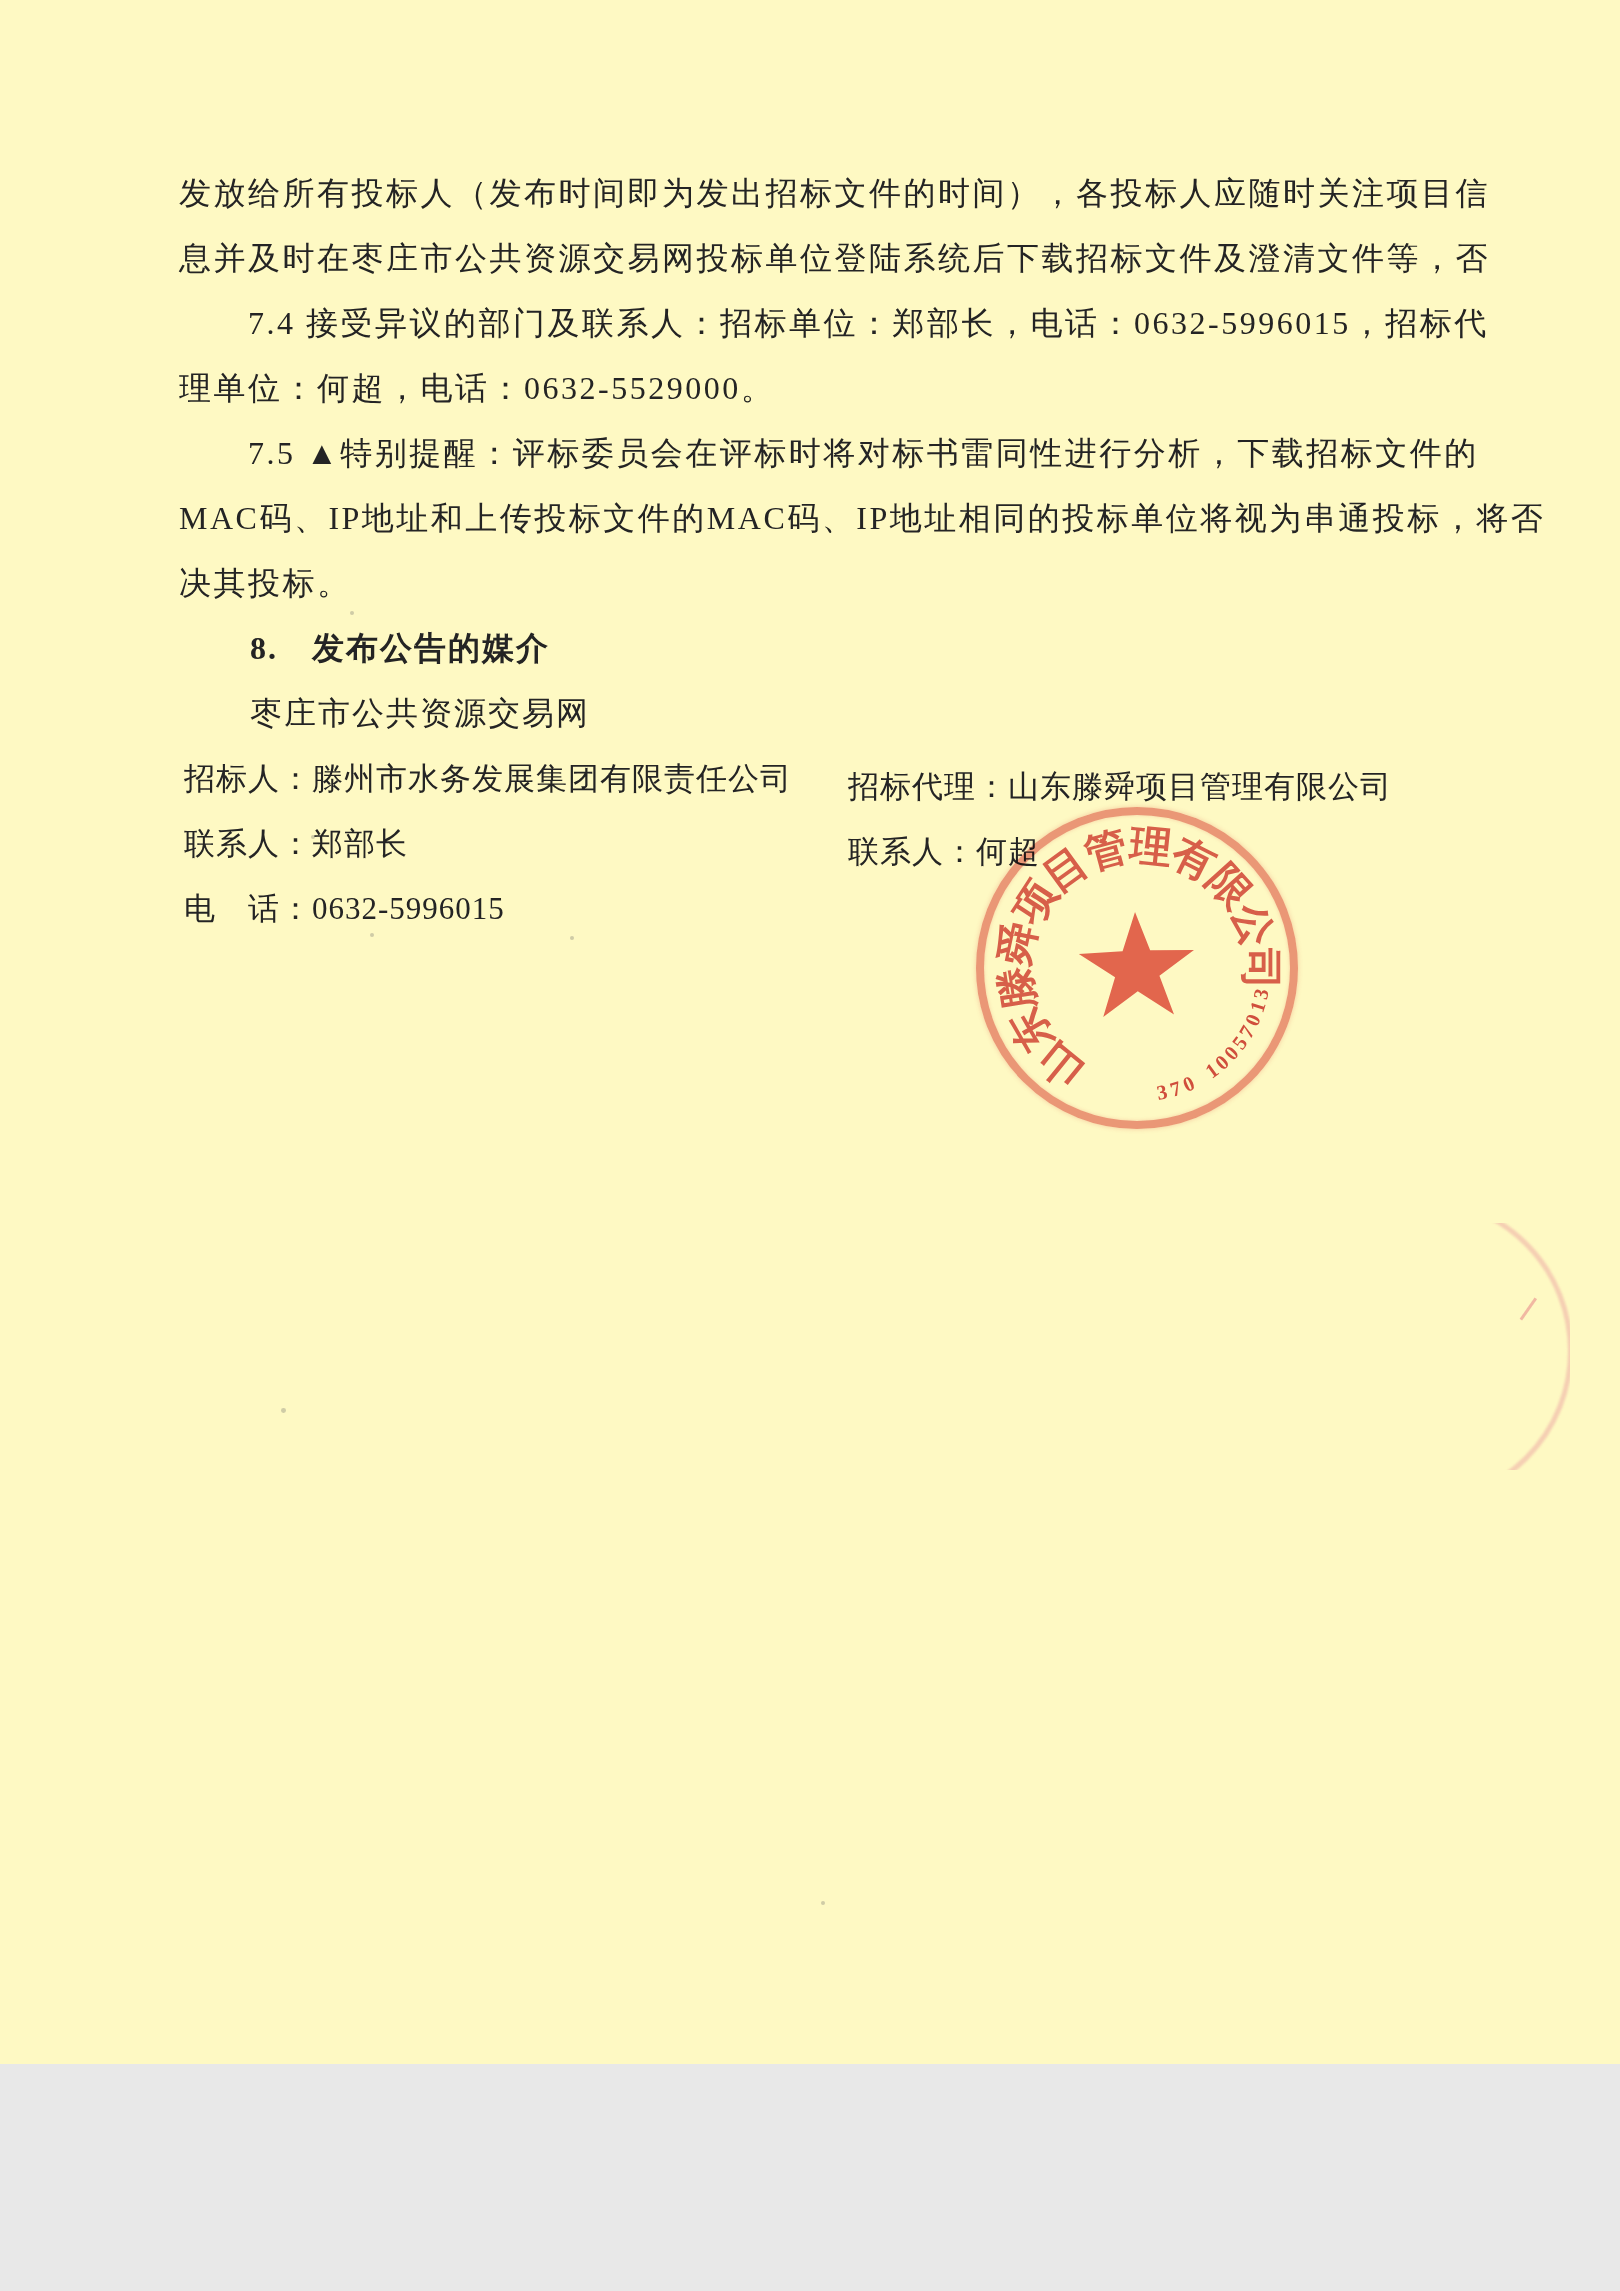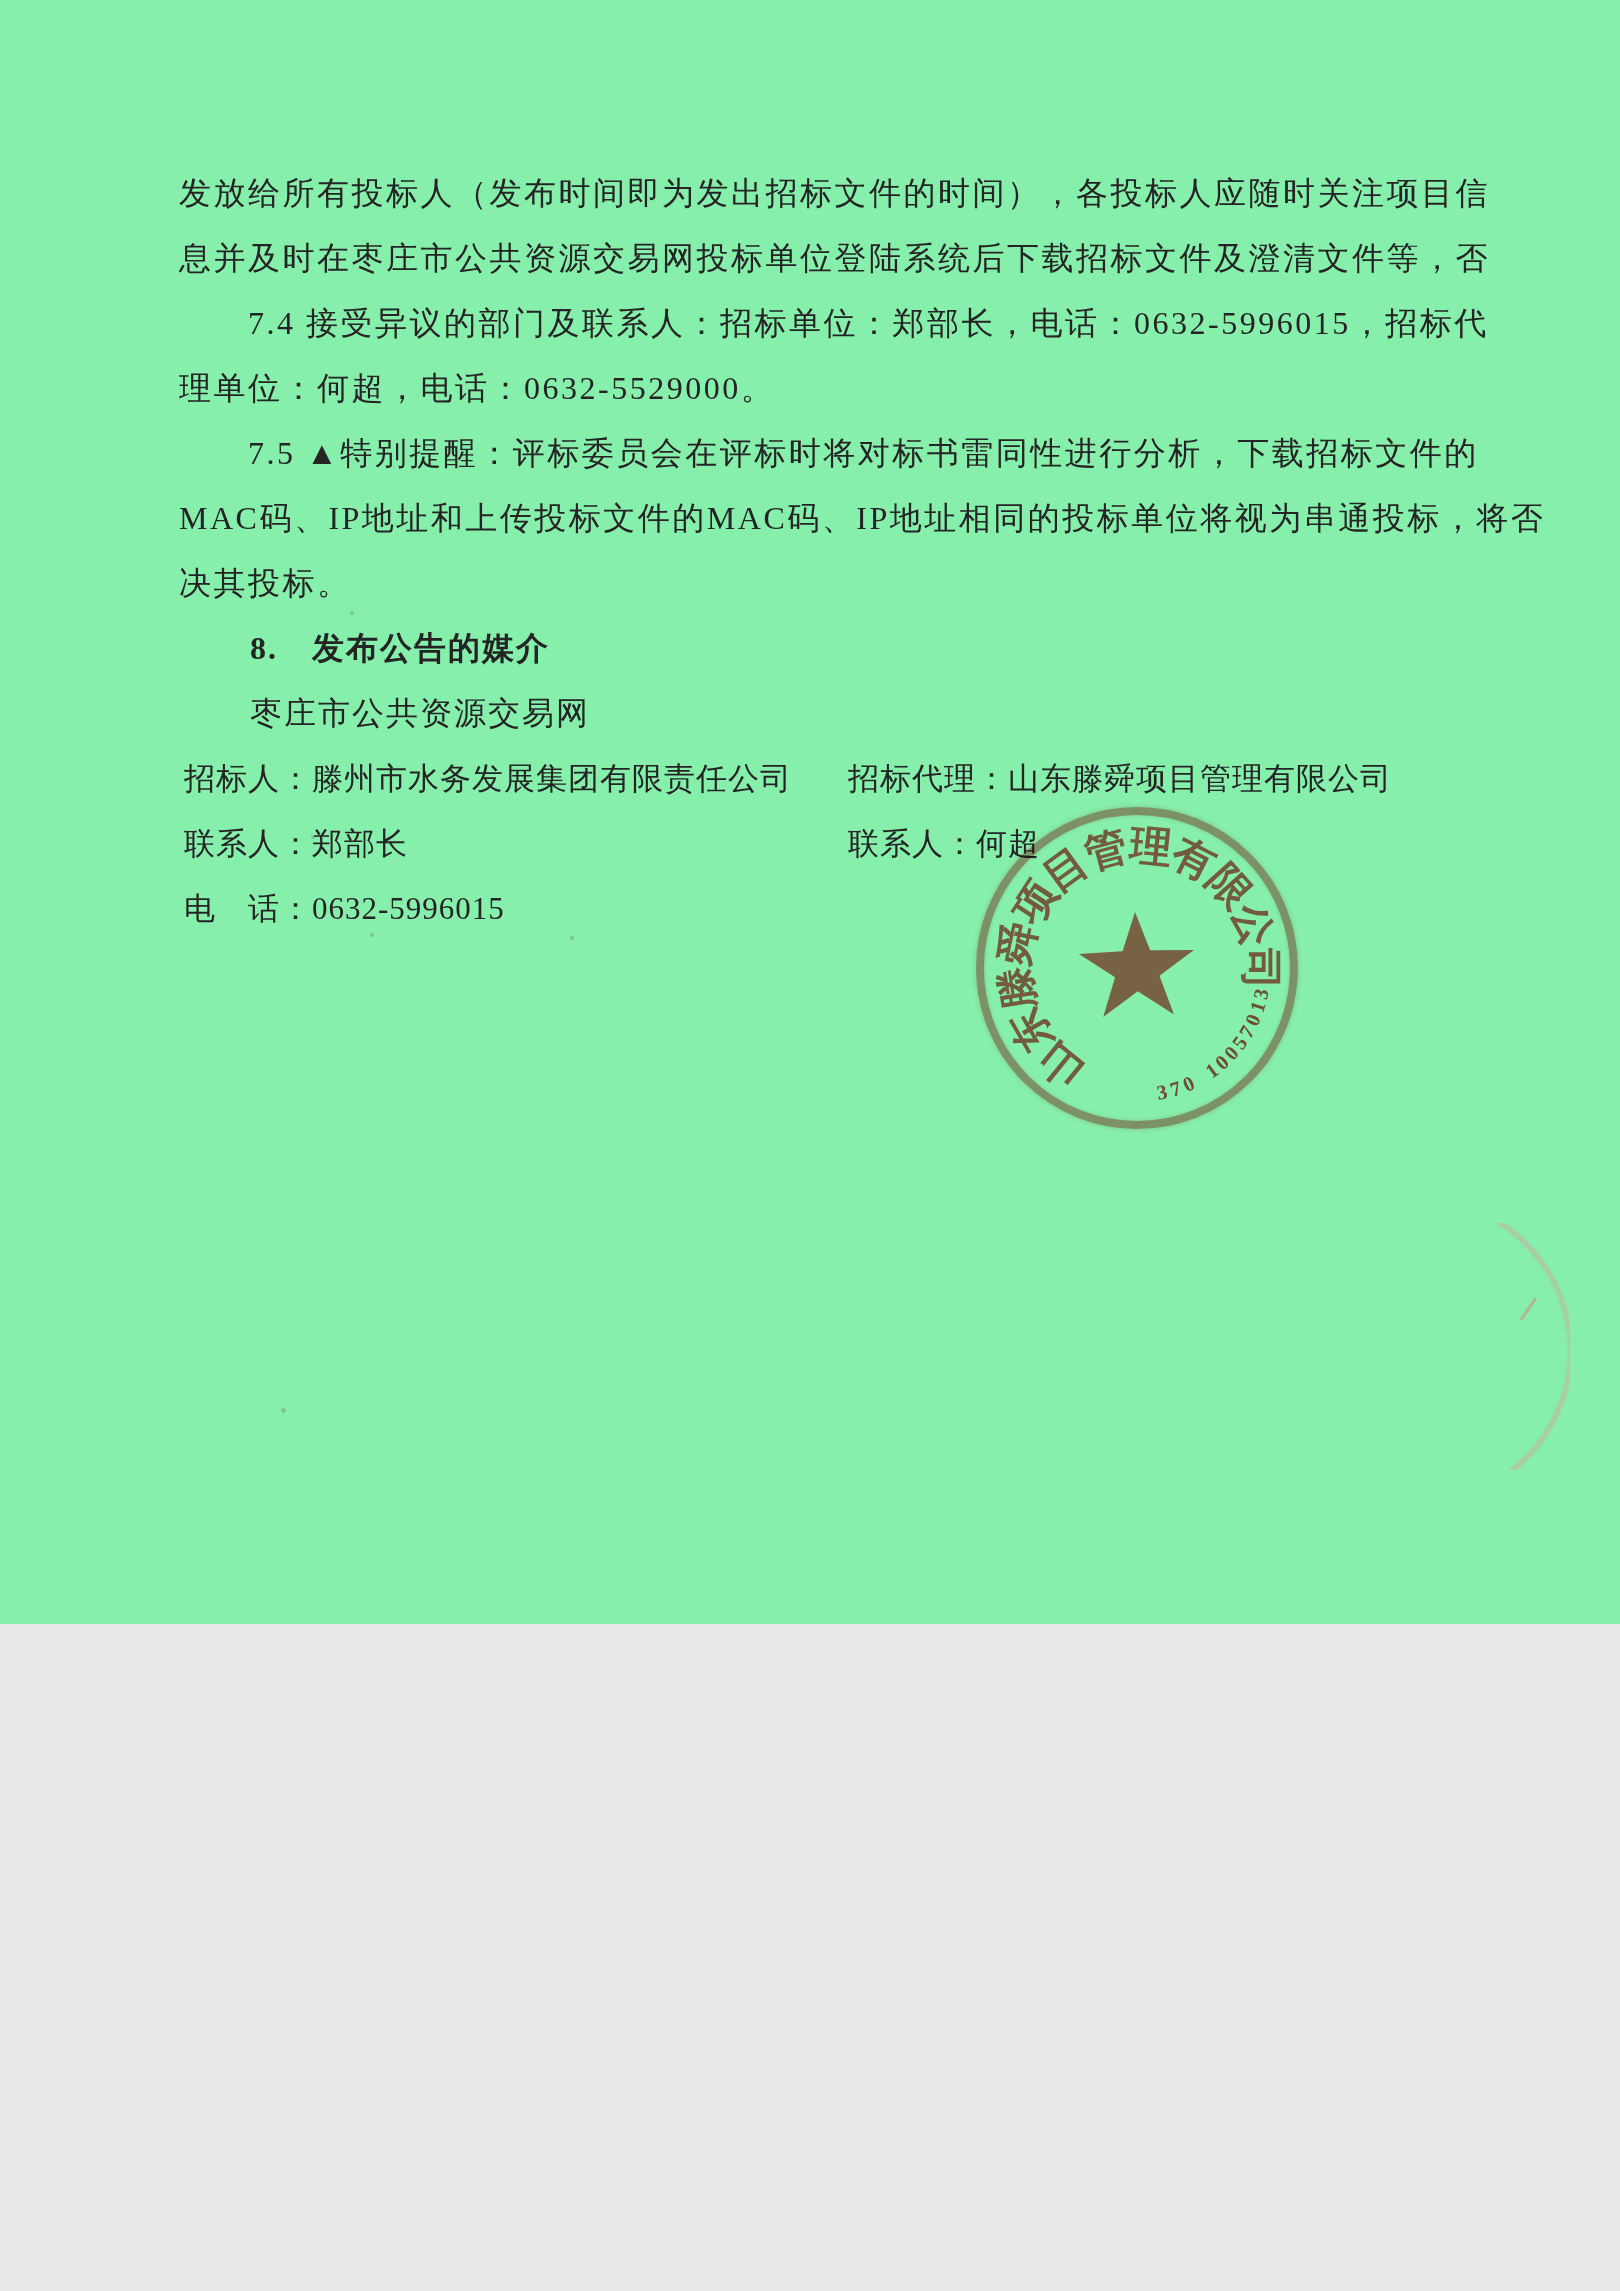--- a/index.html
+++ b/index.html
@@ -1,40 +1,40 @@
 <!DOCTYPE html>
 <html><head>
 <meta charset="utf-8">
 <style>
   html,body{margin:0;padding:0;background:#e8e8e8;}
   .page{
     position:relative;
-    width:1620px;height:1624px;
-    background:#86efac;
+    width:1620px;height:2064px;
+    background:#fef9c3;
     margin:0 auto;
     overflow:hidden;
     font-family:"Liberation Serif","DejaVu Serif",serif;
   }
   
   .doc{
     position:absolute;left:179px;top:161px;width:1329px;
     color:#242424;
   }
   .line{
     position:relative;
     height:65px;line-height:65px;
     font-size:32px;letter-spacing:2.5px;
     white-space:nowrap;
   }
   .line.num{padding-left:69px;}
   .line.media{padding-left:71px;letter-spacing:2px;}
   .line.heading{padding-left:71px;font-weight:bold;letter-spacing:2px;}
   .line.contact{font-size:31px;letter-spacing:1px;padding-left:4.9px;}
   .c-left{display:inline-block;}
-  .c-right{position:absolute;left:669px;top:0;}
+  .c-right{position:absolute;left:669px;top:8px;}
   
   .stamp{
     position:absolute;left:976px;top:807px;width:323px;height:323px;
     mix-blend-mode:multiply;
     filter:blur(0.5px);
   }
   .stamp-ring{
     position:absolute;left:0;top:0;width:306px;height:306px;
     border:8.8px solid rgba(222,88,86,0.60);
     border-radius:50%;

